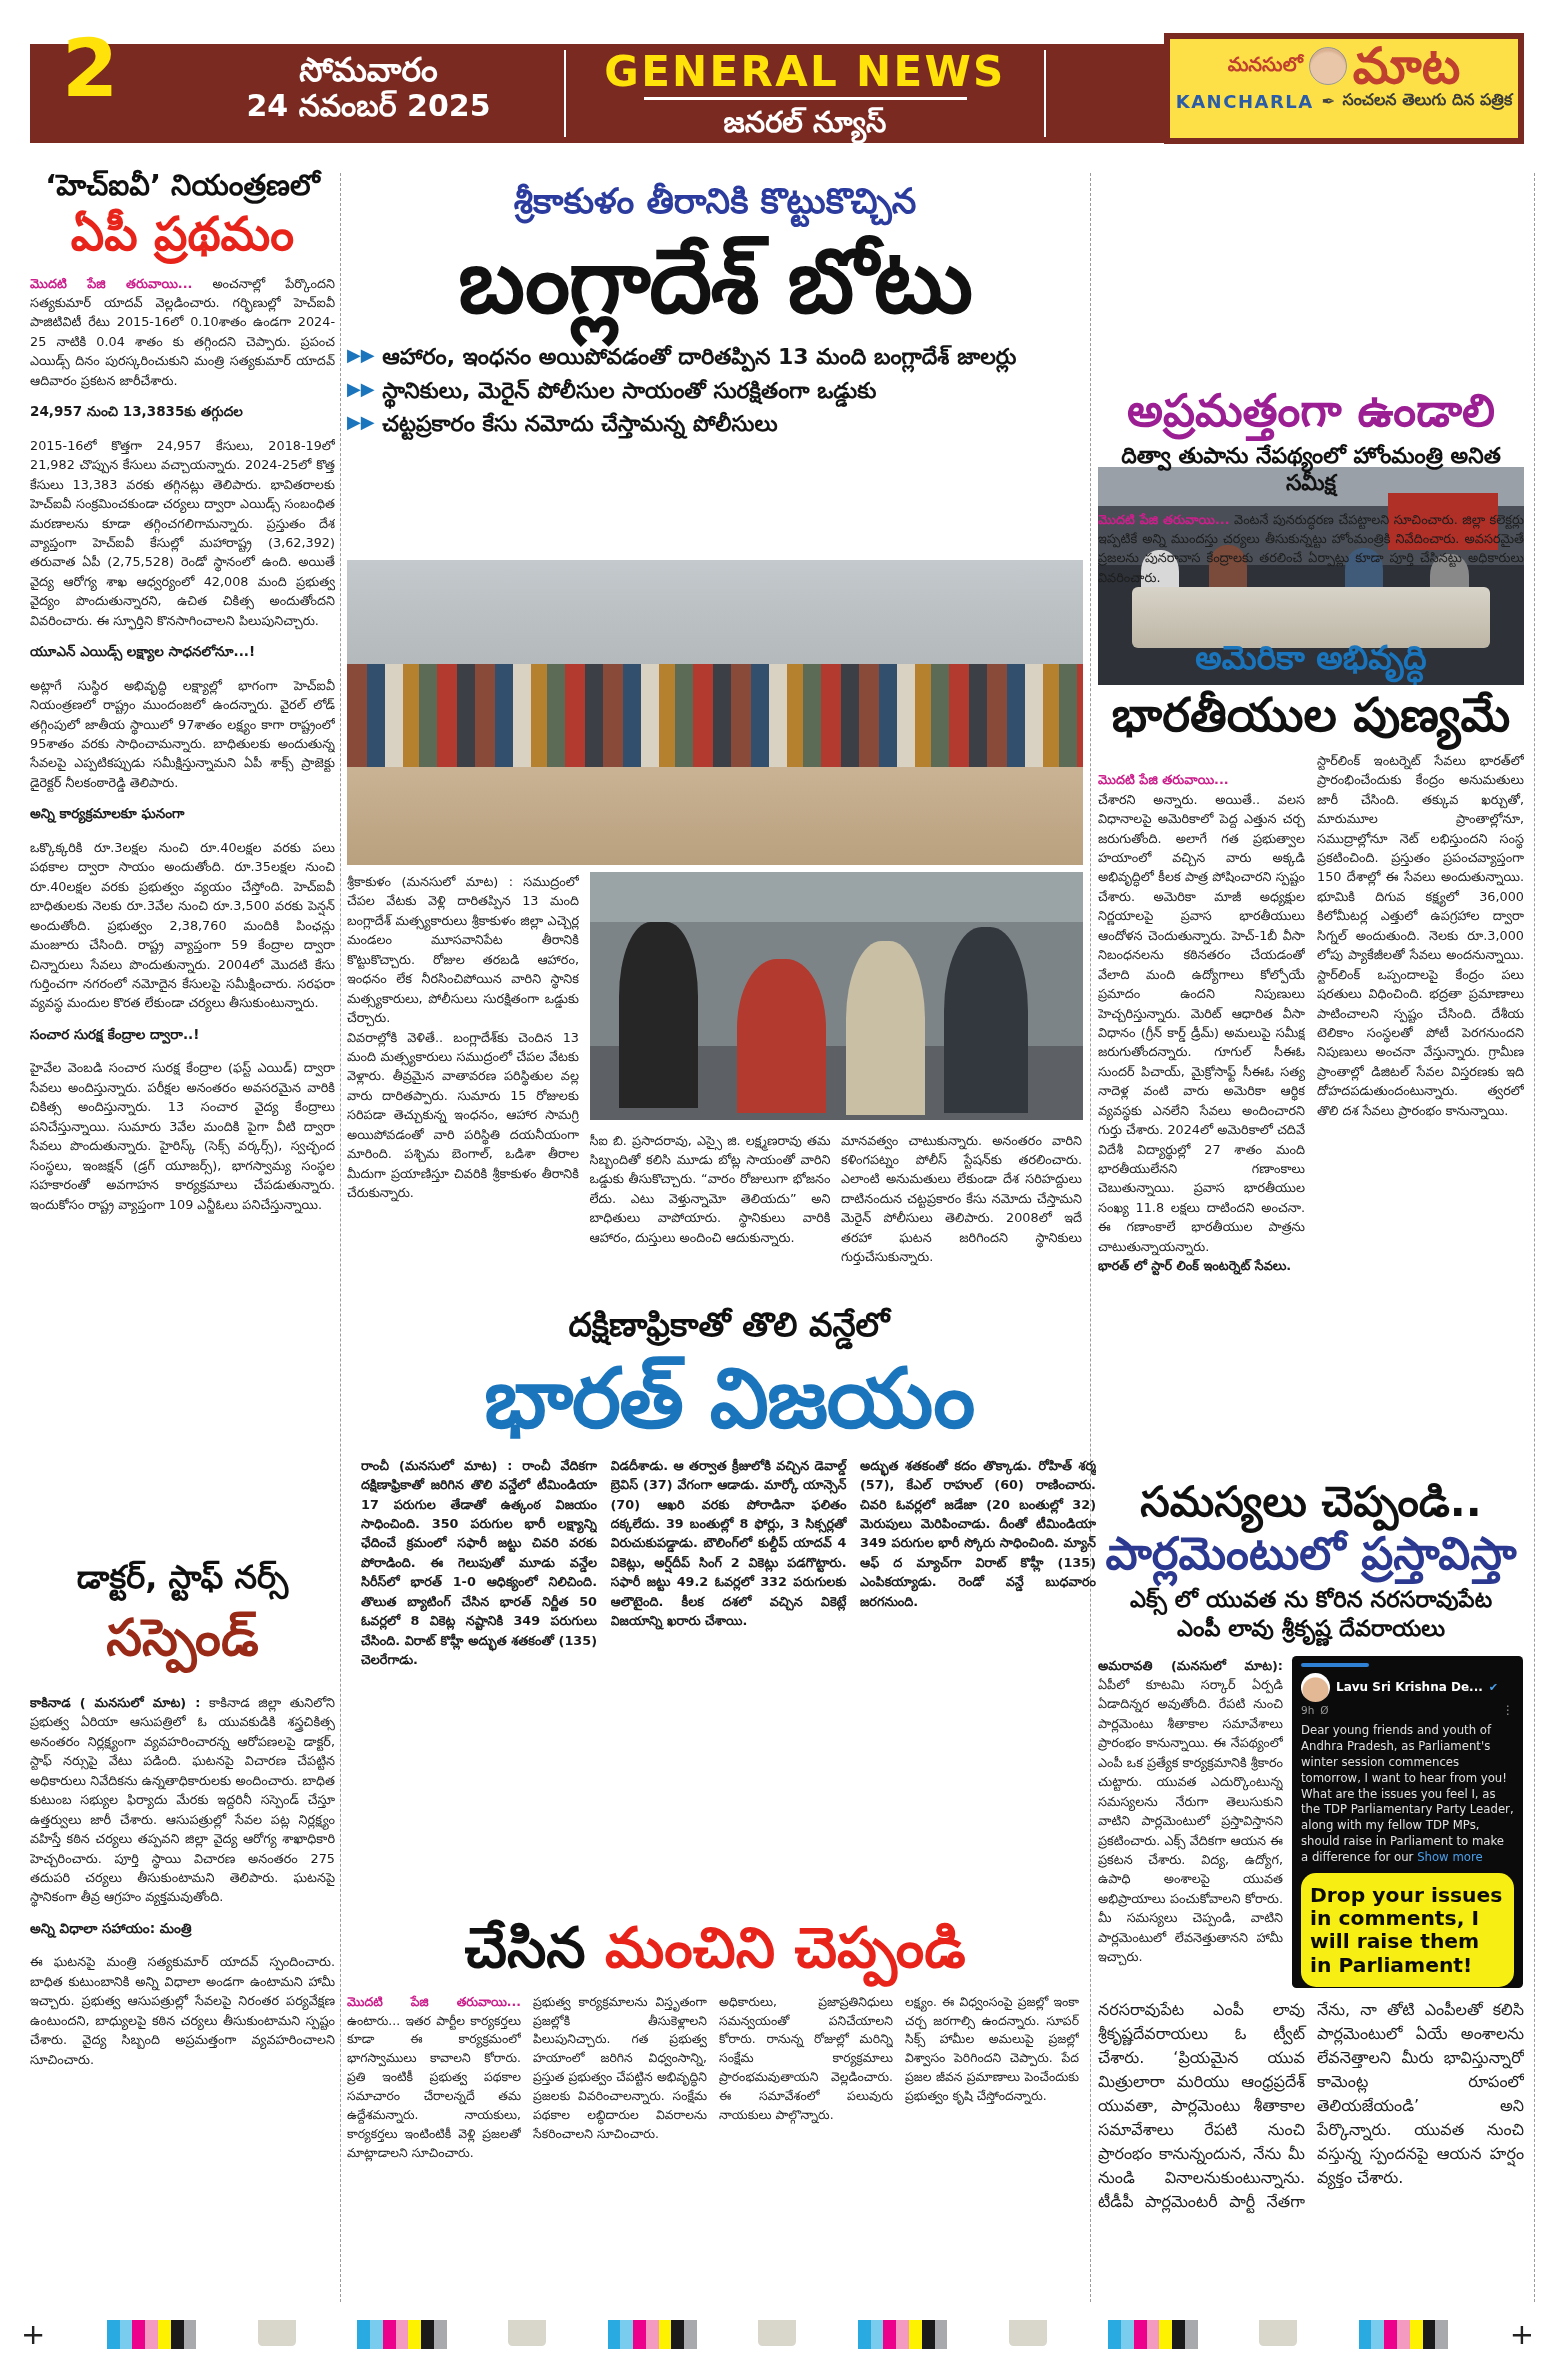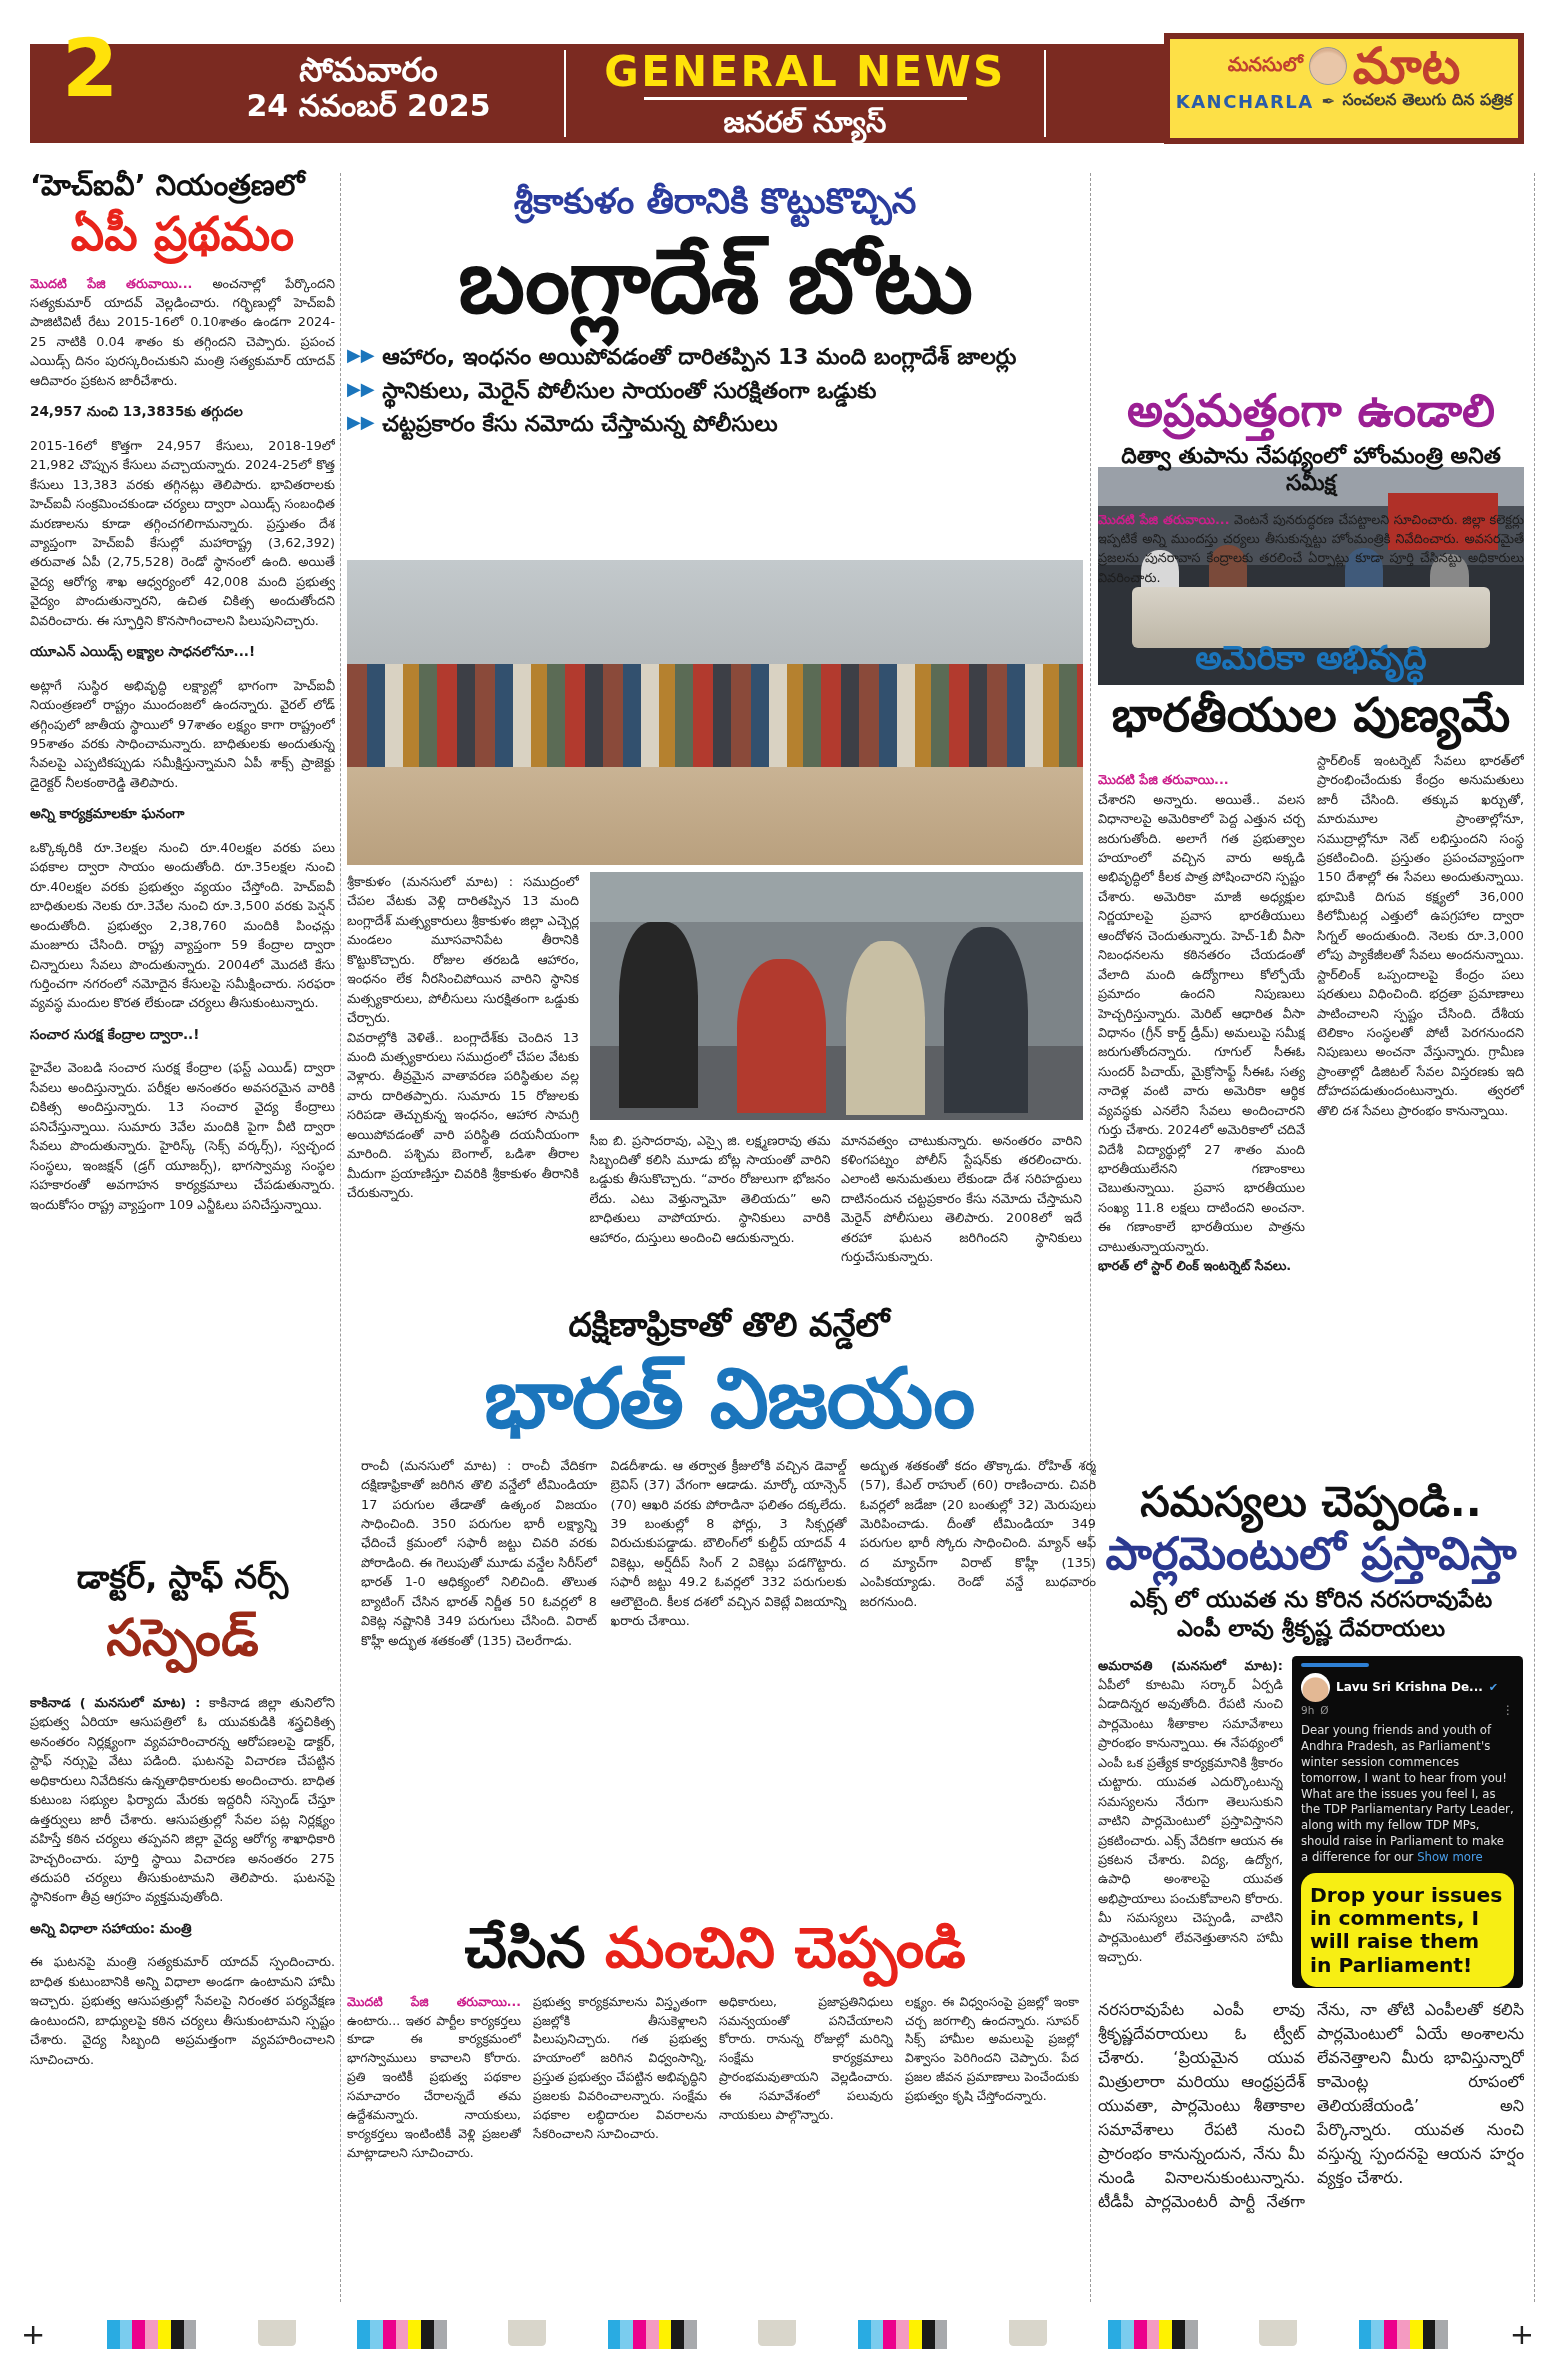--- a/index.html
+++ b/index.html
@@ -29,21 +29,21 @@
   
   .vsep{width:0;border-left:1.5px dashed #9a9a9a;}
   
   .body-txt{font-size:12.8px;line-height:1.52;text-align:justify;white-space:pre-line;}
   .lead-label{color:#cc1f8c;font-weight:800;}
   .dateline{font-weight:800;}
   .subhead-inline{font-weight:800;font-size:13.5px;margin:7.5px 0 3px 0;}
   .clip{overflow:hidden;}
   
   .ap-box{left:30px;top:169px;width:305px;height:1388px;}
-  .kicker-black{font-size:29px;font-weight:800;text-align:left;color:#111;line-height:1.15;}
+  .kicker-black{font-size:29px;font-weight:800;text-align:center;color:#111;line-height:1.15;}
   .ap-head{font-size:47px;font-weight:800;text-align:center;color:#e8231a;line-height:1.1;margin:6px 0 13.5px 0;}
   .suspend-box{left:30px;top:1558px;width:305px;height:748px;}
   .suspend-kicker{font-size:32px;font-weight:800;text-align:center;color:#111;}
   .suspend-head{font-size:51px;font-weight:800;text-align:center;color:#9a2a18;margin:4.5px 0 13.5px 0;}
   
   .boat-head-box{left:347px;top:181px;width:736px;height:376px;}
   .boat-kicker{font-size:35px;font-weight:800;color:#2b3c9e;text-align:center;}
   .boat-head{font-size:89px;font-weight:800;color:#111;text-align:center;line-height:1.02;margin-top:6px;letter-spacing:-1.5px;}
   .bullets{margin-top:16.5px;}
   .bullet{display:flex;gap:7.5px;align-items:flex-start;margin:6px 0;}
@@ -62,21 +62,21 @@
   .ph2-base{position:absolute;inset:0;background:linear-gradient(#9aa3a6 0 20%,#7d8488 20% 70%,#5d6064 70%);}
   .ph2-m1{position:absolute;left:6%;top:20%;width:16%;height:75%;background:#262626;border-radius:40% 40% 0 0;}
   .ph2-m2{position:absolute;left:30%;top:35%;width:18%;height:62%;background:#b23a2e;border-radius:45% 45% 0 0;}
   .ph2-m3{position:absolute;left:52%;top:28%;width:16%;height:70%;background:#c8bfa4;border-radius:45% 45% 0 0;}
   .ph2-m4{position:absolute;left:72%;top:22%;width:17%;height:75%;background:#33383f;border-radius:45% 45% 0 0;}
   .mid-subrow{display:flex;gap:10.5px;margin-top:10.5px;}
   .mid-subcol{width:241px;height:154px;}
   .cricket-box{left:361px;top:1305px;width:736px;height:602px;}
   .cricket-kicker{font-size:33px;font-weight:800;color:#111;text-align:center;}
   .cricket-head{font-size:83px;font-weight:800;color:#1b75bc;text-align:center;line-height:1.05;margin:3px 0 13.5px 0;letter-spacing:-1.5px;}
-  .cols3{display:flex;gap:13.5px;}
+  .cols3{display:flex;gap:13.5px;font-weight:bold;}
   .cols3 > div{width:236px;height:429px;}
   .good-box{left:347px;top:1919px;width:736px;height:384px;}
   .good-head{font-size:56px;font-weight:800;text-align:center;line-height:1.05;margin-bottom:15px;}
   .good-black{color:#111;}
   .good-red{color:#e8231a;}
   .cols4{display:flex;gap:12px;}
   .cols4 > div{width:174px;height:263px;font-size:12.4px;}
   
   .photo3{left:1098px;top:162px;width:426px;height:218px;}
   .ph3-room{position:absolute;inset:0;background:linear-gradient(#9aa0a8 0 18%,#4a4f57 18% 45%,#2e3238 45%);}

